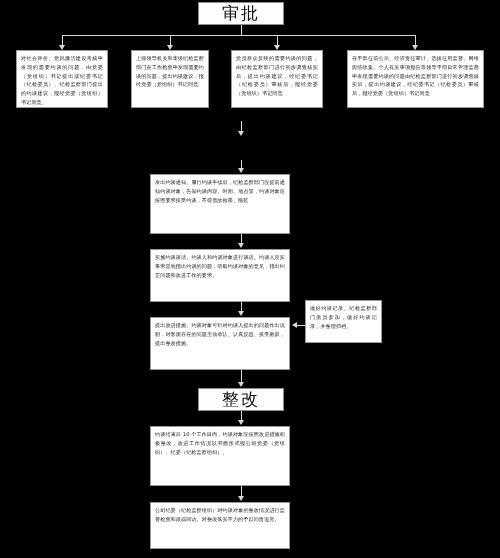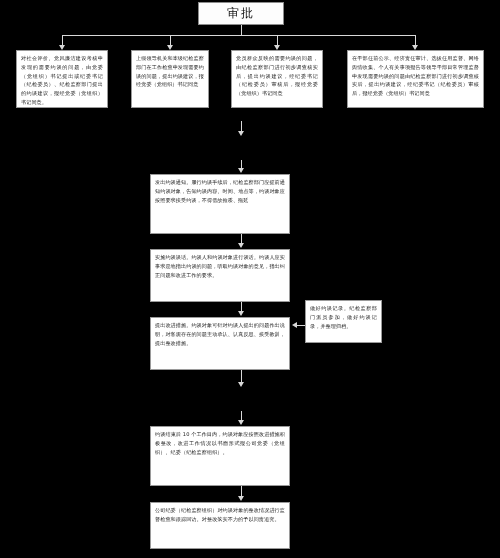--- a/index.html
+++ b/index.html
@@ -47,21 +47,21 @@
   .phase {
     position: absolute;
     background: #fdfdfd;
     border: 1px solid #8c8c8c;
     box-sizing: border-box;
     box-shadow: 2px 2px 0 0 rgba(0,0,0,0.6);
     display: flex;
     align-items: center;
     justify-content: center;
     color: #111111;
-    font-size: 12px;
+    font-size: 17px;
     letter-spacing: 2px;
     font-weight: 500;
   }
 
   
   .box.centered .box-inner {
     text-align: justify;
   }
 
   
@@ -160,20 +160,23 @@
   <div class="hline" style="left:295px; top:325px; width:12px;"></div>
   <div class="arrow-left" style="left:292px; top:322px;"></div>
 
   <div class="box" style="left:305px; top:300px; width:77px; height:43px;">
     <div class="box-inner">做好约谈记录。纪检监察部门派员参加，做好约谈记录，并整理归档。</div>
   </div>
 
   <div class="vline" style="left:241px; top:370px; height:13px;"></div>
   <div class="arrow-down" style="left:238px; top:382px;"></div>
 
+  <div class="phase" style="left:198px; top:388px; width:86px; height:23px;">
+    <span>整改</span>
+  </div>
 
   <div class="vline" style="left:241px; top:411px; height:10px;"></div>
   <div class="arrow-down" style="left:238px; top:420px;"></div>
 
   <div class="box centered" style="left:150px; top:426px; width:140px; height:60px;">
     <div class="box-inner">约谈结束后 10 个工作日内，约谈对象应按照改进措施积极整改，改进工作情况以书面形式报公司党委（党组织）、纪委（纪检监察组织）。</div>
   </div>
 
   <div class="vline" style="left:241px; top:486px; height:11px;"></div>
   <div class="arrow-down" style="left:238px; top:496px;"></div>

